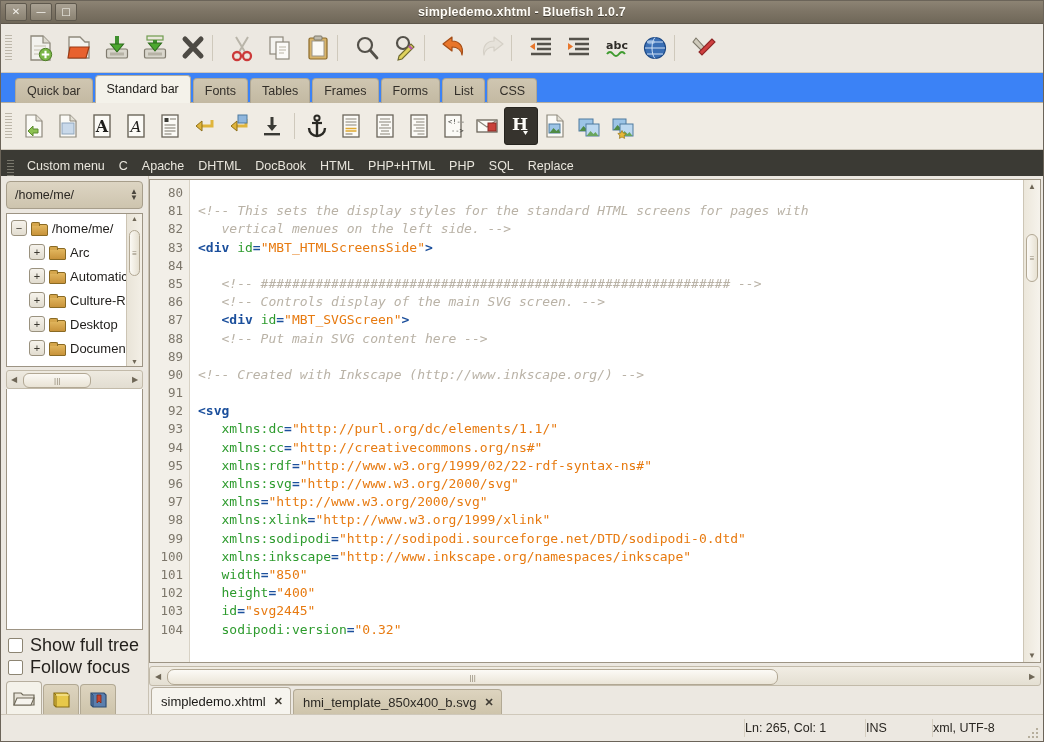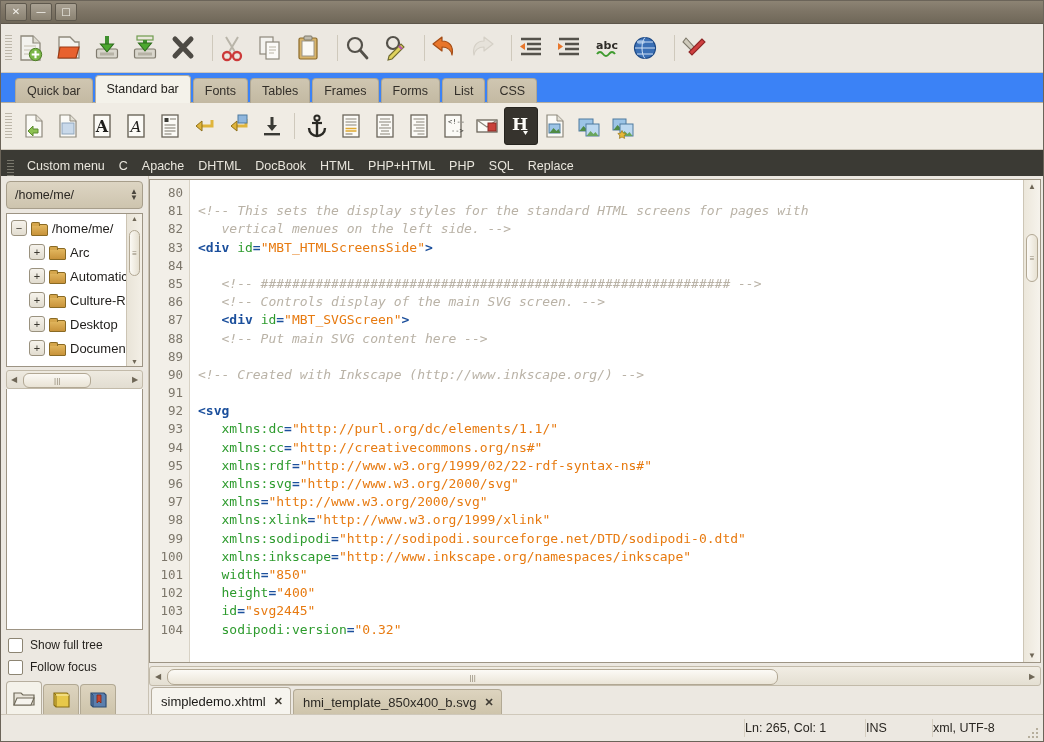--- a/index.html
+++ b/index.html
@@ -28,21 +28,21 @@
   
   .menubar{height:24px;flex:0 0 24px;background:#3b3a34;display:flex;align-items:center;
     padding-left:8px;border-bottom:1px solid #2b2a26;}
   .menuitem{color:#e8e5dc;font-size:12px;padding:3px 7px;border-radius:2px;white-space:nowrap;}
 
   
   .toolbar{height:48px;flex:0 0 48px;background:#ece8e1;display:flex;align-items:center;
     padding-left:4px;border-bottom:1px solid #cdc7bb;}
   .grip{width:7px;height:26px;margin-right:5px;
     background-image:repeating-linear-gradient(to bottom,#bdb7aa 0 1px,transparent 1px 3px);}
-  .tbtn{width:36px;height:38px;display:flex;align-items:center;justify-content:flex-start;
+  .tbtn{width:36px;height:38px;display:flex;align-items:center;justify-content:flex-end;
         border:1px solid transparent;border-radius:3px;}
   .tsep{width:1px;height:26px;background:#cfc9bc;margin:0 5px;}
   .tbtn.dis{opacity:.38;}
 
   
   .tabstrip{height:30px;flex:0 0 30px;background:#3b82f6;display:flex;align-items:flex-end;
     padding-left:14px;position:relative;}
   .tabstrip:after{content:"";position:absolute;left:0;right:0;bottom:0;height:1px;background:#b6ae9e;}
   .tab{height:24px;line-height:24px;padding:0 11px;font-size:12.5px;color:#332f29;
     background:linear-gradient(to bottom,#cfc6b1,#c3b9a2);
@@ -100,21 +100,21 @@
     background:linear-gradient(to bottom,#eeeae0,#e2ddd1);display:flex;align-items:center;
     position:relative;}
   .hsb .ar{width:14px;text-align:center;font-size:8px;color:#6f6757;}
   .hsb .track{flex:1;position:relative;height:13px;}
   .hsb .thumb{position:absolute;top:0;height:13px;border:1px solid #b2a894;border-radius:6px;
     background:linear-gradient(to bottom,#fbf9f4,#e9e3d5);
     display:flex;align-items:center;justify-content:center;font-size:8px;color:#8d8471;}
 
   .sideblank{flex:1 1 auto;background:#fff;border:1px solid #9d9484;border-top:none;margin:0 2px;min-height:0;}
   .checks{padding:4px 2px 2px 4px;background:#ece8e1;}
-  .chkrow{display:flex;align-items:center;height:22px;font-size:12px;color:#221f1b;}
+  .chkrow{display:flex;align-items:center;height:22px;font-size:18px;color:#221f1b;}
   .chk{width:13px;height:13px;border:1px solid #8d8573;border-radius:2px;background:#fff;margin-right:7px;flex:0 0 13px;}
   .sidetabs{display:flex;align-items:flex-end;height:34px;padding-left:2px;background:#ece8e1;}
   .stab{width:34px;height:29px;display:flex;align-items:center;justify-content:center;
     border:1px solid #b2a994;border-bottom:none;border-radius:4px 4px 0 0;
     background:linear-gradient(to bottom,#ddd4bf,#cec4ab);margin-right:1px;}
   .stab.active{background:#f4f2ea;height:32px;border-color:#b6ae9e;}
 
   
   .editorcol{flex:1 1 auto;display:flex;flex-direction:column;min-width:0;padding:3px 2px 0 0;}
   .editorbox{flex:1 1 auto;display:flex;min-height:0;border:1px solid #9d9484;background:#fff;}
@@ -173,20 +173,21 @@
 <body>
 
 <div class="app">
 
   <div class="titlebar">
     <div class="winbtns">
       <div class="winbtn">✕</div>
       <div class="winbtn">—</div>
       <div class="winbtn">□</div>
     </div>
+    <div class="titletext">simpledemo.xhtml - Bluefish 1.0.7</div>
   </div>
 
 
   <div class="toolbar">
     <div class="grip"></div>
 
     <div class="tbtn">
       <svg width="26" height="28" viewBox="0 0 26 28">
         <path d="M3 2h12l7 7v17H3z" fill="#f3f2ee" stroke="#8e897c" stroke-width="1.3"></path>
         <path d="M15 2v7h7" fill="#dedbd0" stroke="#8e897c" stroke-width="1.2"></path>

